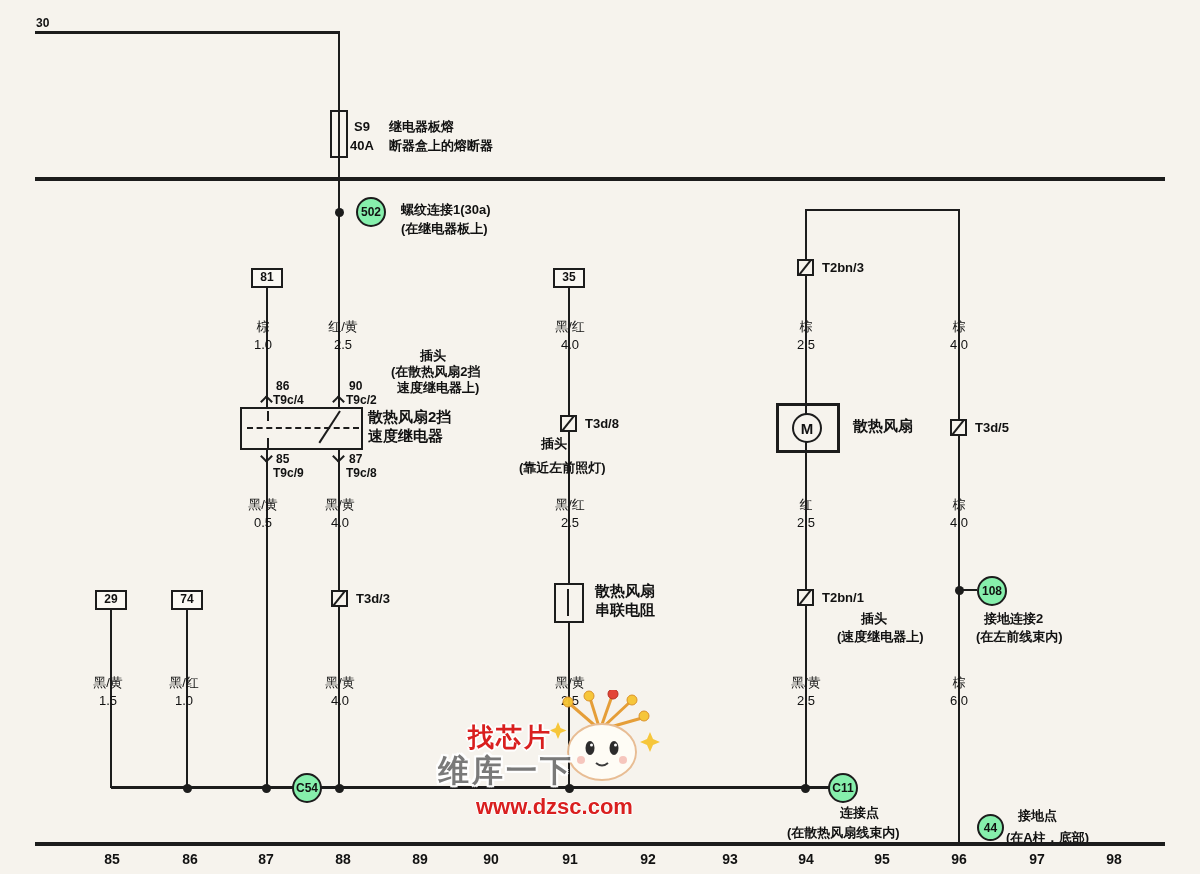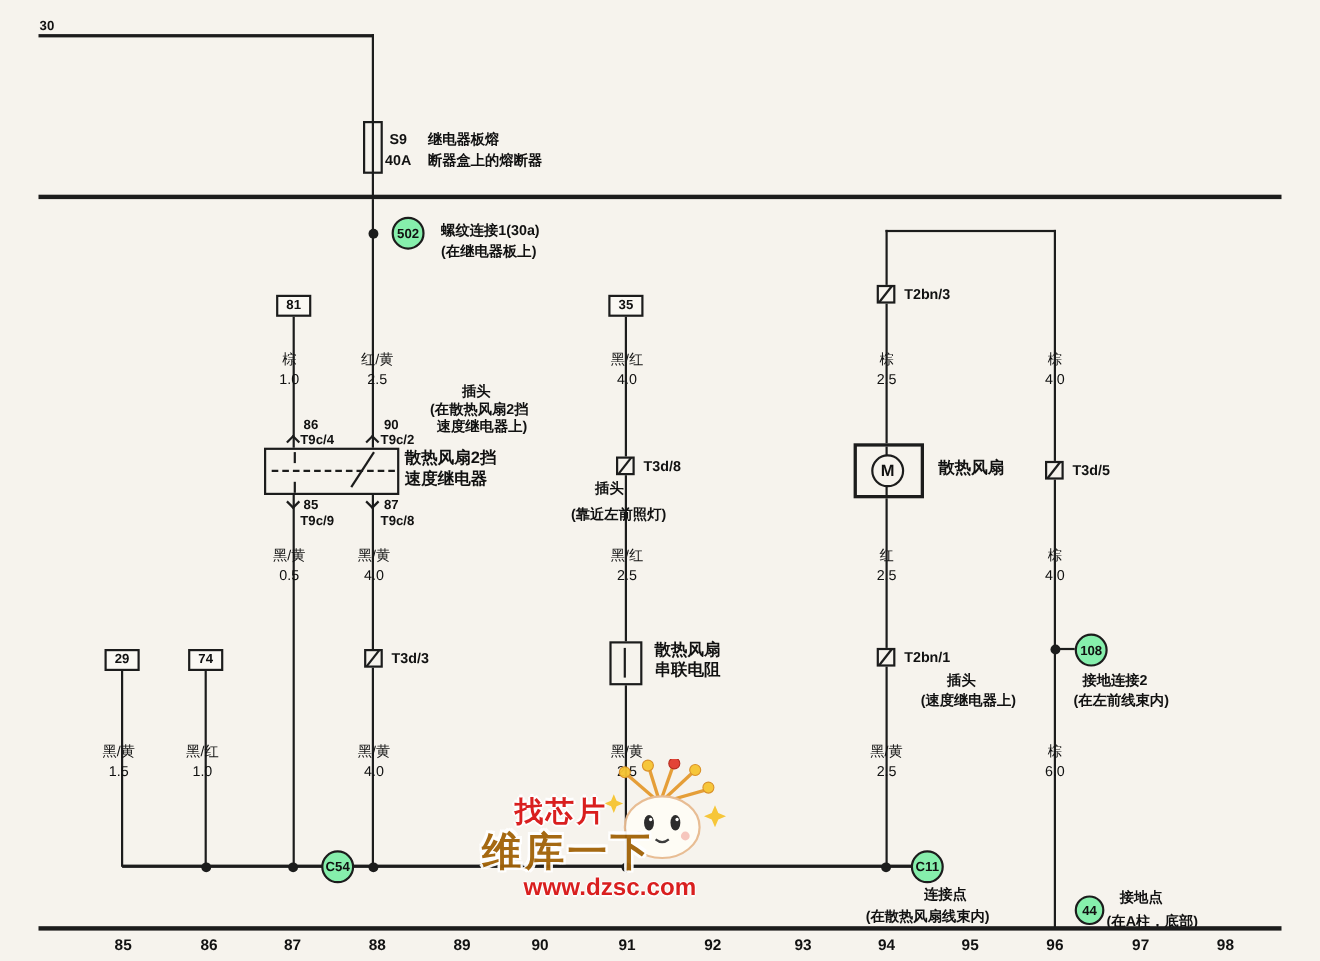--- a/index.html
+++ b/index.html
@@ -28,21 +28,21 @@
   .relaybox { position:absolute; left:240px; top:407px; width:123px; height:43px; border:2px solid #1c1c1c; background:#f6f3ed; }
   .motorbox { position:absolute; left:776px; top:403px; width:64px; height:50px; border:3px solid #1c1c1c; background:#f6f3ed; }
   .mcircle  { position:absolute; left:13px; top:7px; width:30px; height:30px; border:2px solid #1c1c1c; border-radius:50%;
               text-align:center; line-height:27px; font-weight:bold; font-size:15px; }
   .resbox { position:absolute; left:554px; top:583px; width:30px; height:40px; border:2.5px solid #1c1c1c; background:#f6f3ed; }
   .scale-num { position:absolute; top:851px; width:40px; text-align:center; font-size:14px; font-weight:600; color:#111; }
 
   .wm { position:absolute; left:430px; top:690px; width:280px; height:145px; z-index:5; opacity:.95; }
   .wm-tag { position:absolute; left:38px; top:30px; font-size:26px; font-weight:bold; color:#d81414; letter-spacing:2px;
             text-shadow:-2px 0 #fff,2px 0 #fff,0 -2px #fff,0 2px #fff,-1px -1px #fff,1px 1px #fff,1px -1px #fff,-1px 1px #fff; }
-  .wm-brand { position:absolute; left:8px; top:60px; font-size:36px; font-weight:bold; color:#a16207; letter-spacing:3px;
+  .wm-brand { position:absolute; left:8px; top:60px; font-size:31px; font-weight:bold; color:#737373; letter-spacing:3px;
             text-shadow:-2px 0 #fff,2px 0 #fff,0 -2px #fff,0 2px #fff,-2px -2px #fff,2px 2px #fff,2px -2px #fff,-2px 2px #fff; }
   .wm-url { position:absolute; left:46px; top:104px; font-size:22px; font-weight:bold; color:#d81414;
             text-shadow:-1px 0 #fff,1px 0 #fff,0 -1px #fff,0 1px #fff; }
   .wm-mascot { position:absolute; left:100px; top:0; }
 </style>
 </head>
 <body>
 
 <div id="diagram">
 

